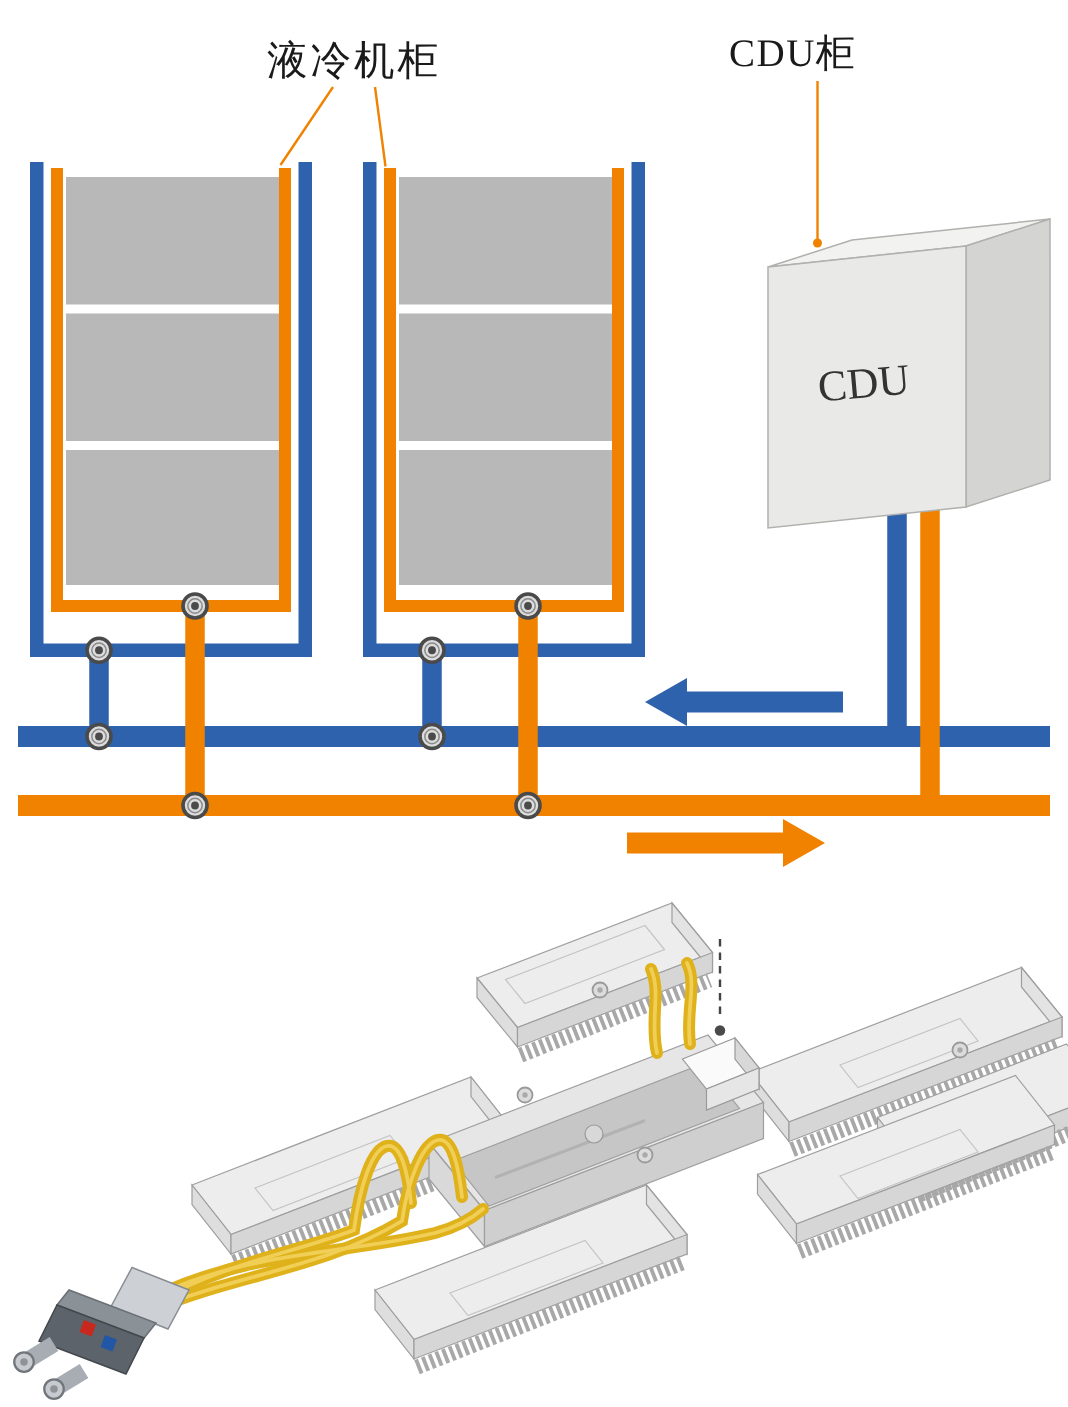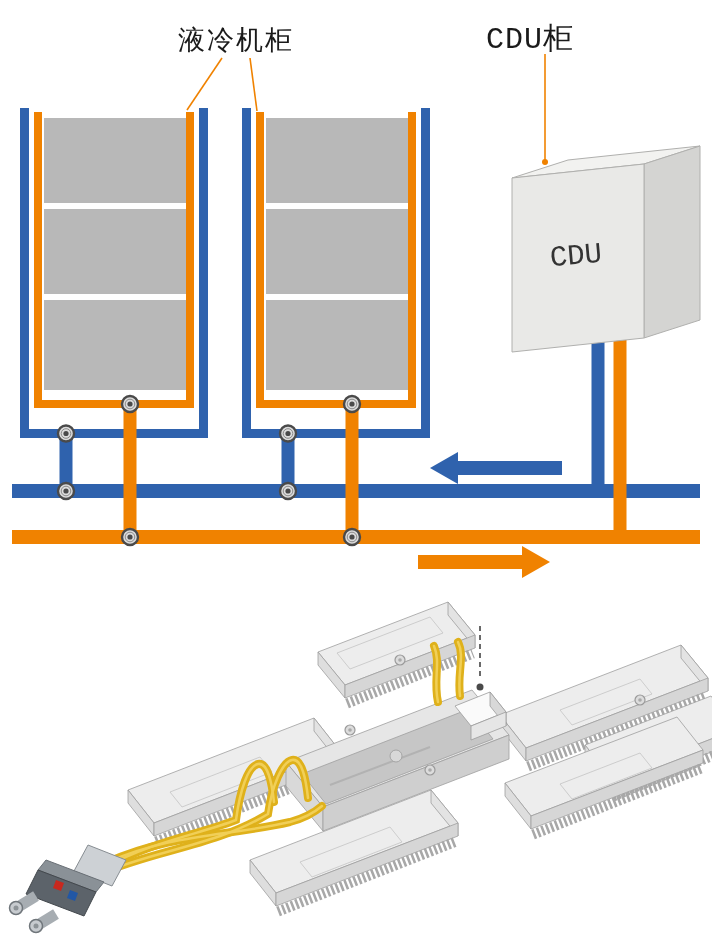--- a/index.html
+++ b/index.html
@@ -1,26 +1,26 @@
 <!DOCTYPE html>
 <html><head>
 <meta charset="utf-8">
 <style>
   html,body{margin:0;padding:0;background:#fff;}
   .stage{
     position:relative;width:712px;height:938px;background:#fff;overflow:hidden;
-    font-family:Liberation Mono, monospace;
+    font-family:Liberation Serif, serif;
     border-radius:21px;
   }
   svg{position:absolute;left:0;display:block;}
   .top-svg{top:0;}
   .bottom-svg{top:580px;}
   .lbl{position:absolute;color:#1a1a1a;white-space:nowrap;user-select:none;}
   .lbl-cabinet{left:178px;top:22px;font-size:27px;letter-spacing:2px;}
-  .lbl-cdu-cab{left:486px;top:18px;font-size:30px;letter-spacing:1px;}
+  .lbl-cdu-cab{left:486px;top:18px;font-size:26px;letter-spacing:1px;}
   .lbl-cdu{left:518px;top:240px;width:116px;text-align:center;font-size:29px;color:#333;
            transform:rotate(-5deg);transform-origin:center;}
 </style>
 </head>
 <body>
 
 <div class="stage">
 
   <svg class="top-svg" width="712" height="580" viewBox="0 0 712 580">
 

